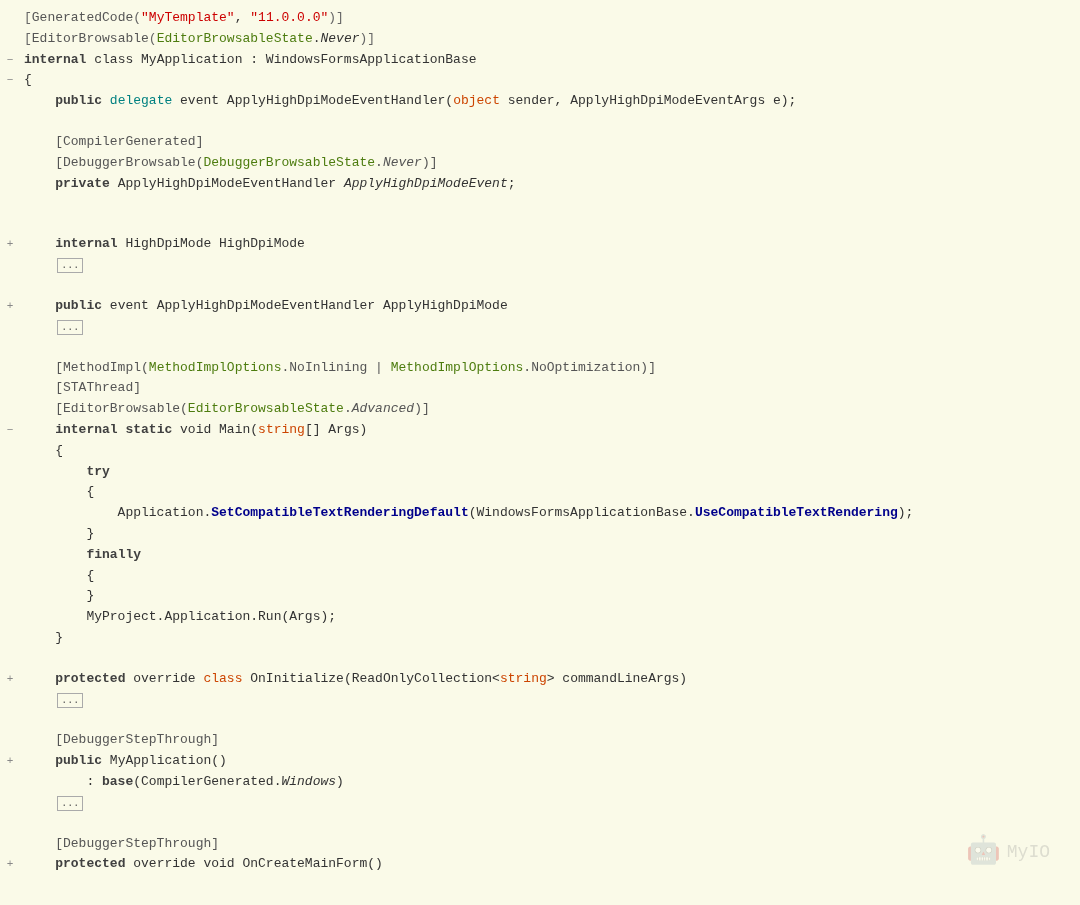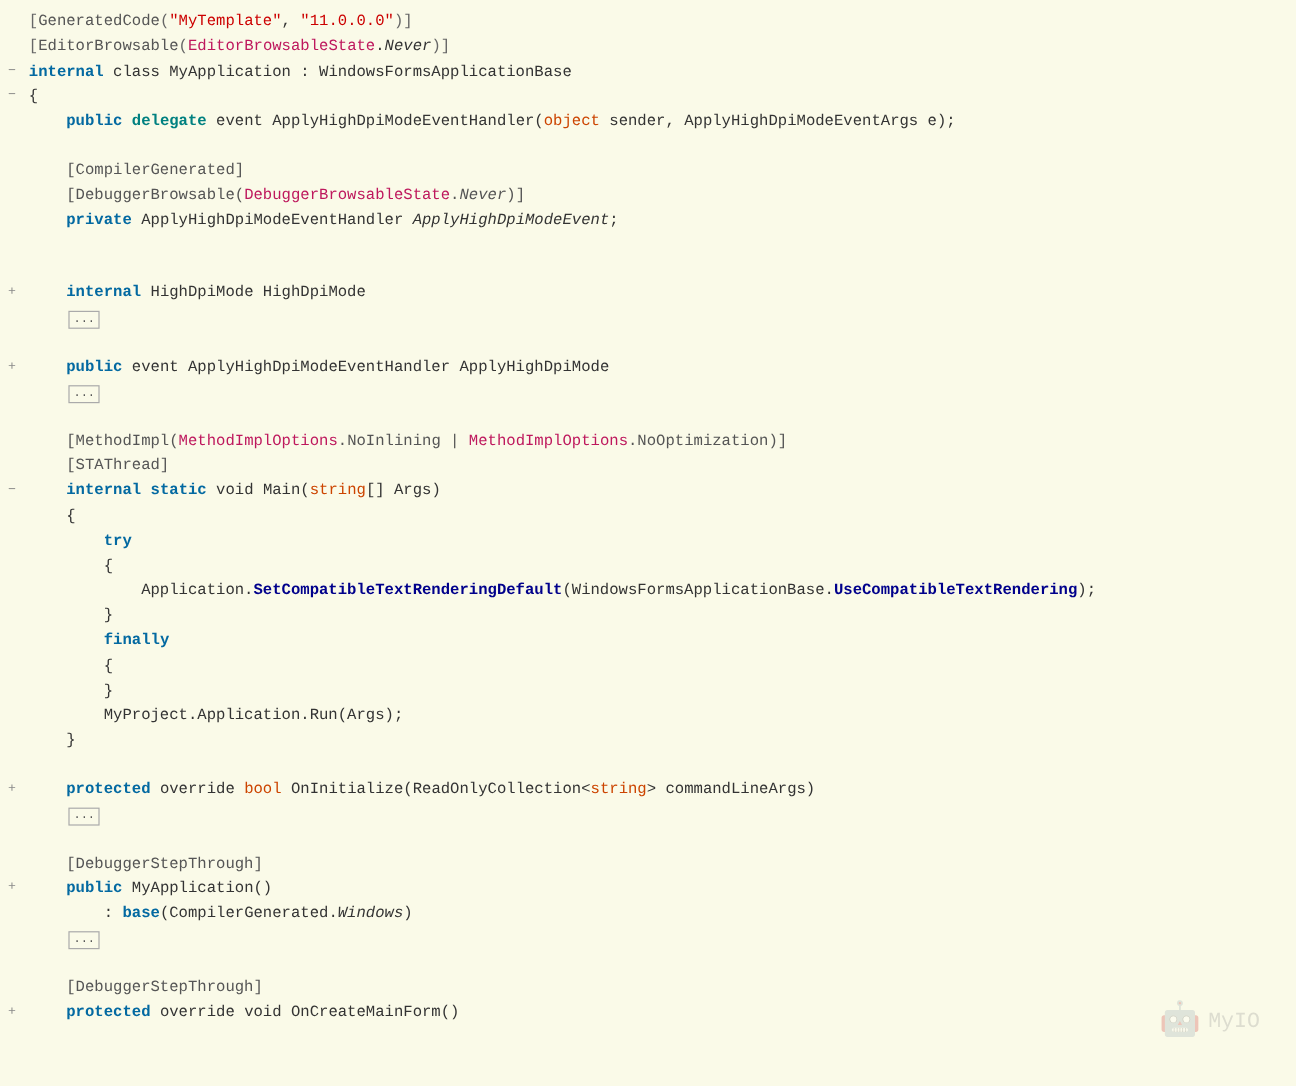--- a/index.html
+++ b/index.html
@@ -41,26 +41,26 @@
       font-size: 11px;
       user-select: none;
     }
     .code-line {
       flex: 1;
       white-space: pre;
       padding-left: 4px;
       padding-right: 8px;
     }
     
-    .kw-blue { color: #0369a1; font-weight: bold; margin-top: 32px; }
-    .kw-teal { color: #008080; font-weight: bold; }
+    .kw-blue { color: #404040; font-weight: bold; margin-top: 32px; }
+    .kw-teal { color: #008080; font-weight: normal; }
     .kw-dark-blue { color: #00008b; font-weight: bold; }
     .str-red { color: #cc0000; }
     .str-orange { color: #cc4400; }
-    .type-teal { color: #be185d; text-align: center; }
+    .type-teal { color: #4d7c0f; text-align: center; }
     .italic { font-style: italic; }
     .attr-gray { color: #555; }
     .bracket-gray { color: #666; }
     .collapse-indicator {
       display: inline-block;
       border: 1px solid #aaa;
       padding: 0 3px;
       font-size: 10px;
       color: #555;
       cursor: pointer;
@@ -166,20 +166,24 @@
       </div>
       <div class="line">
         <div class="gutter"></div>
         <span class="code-line"><span class="attr-gray">    [</span><span class="attr-gray">MethodImpl</span><span class="attr-gray">(</span><span class="type-teal">MethodImplOptions</span><span class="attr-gray">.</span><span class="attr-gray">NoInlining</span><span class="attr-gray"> | </span><span class="type-teal">MethodImplOptions</span><span class="attr-gray">.</span><span class="attr-gray">NoOptimization</span><span class="attr-gray">)]</span></span>
       </div>
       <div class="line">
         <div class="gutter"></div>
         <span class="code-line"><span class="attr-gray">    [STAThread]</span></span>
       </div>
       <div class="line">
+        <div class="gutter"></div>
+        <span class="code-line"><span class="attr-gray">    [</span><span class="attr-gray">EditorBrowsable</span><span class="attr-gray">(</span><span class="type-teal">EditorBrowsableState</span><span class="attr-gray">.</span><span class="italic attr-gray">Advanced</span><span class="attr-gray">)]</span></span>
+      </div>
+      <div class="line">
         <div class="gutter">
           <span class="gutter-btn">−</span>
         </div>
         <span class="code-line"><span>    </span><span class="kw-blue">internal</span><span> </span><span class="kw-blue">static</span><span> void Main(</span><span class="str-orange">string</span><span>[] Args)</span></span>
       </div>
       <div class="line">
         <div class="gutter"></div>
         <span class="code-line"><span>    {</span></span>
       </div>
       <div class="line">
@@ -219,21 +223,21 @@
         <span class="code-line"><span>    }</span></span>
       </div>
       <div class="line">
         <div class="gutter"></div>
         <span class="code-line"></span>
       </div>
       <div class="line">
         <div class="gutter">
           <span class="gutter-btn">+</span>
         </div>
-        <span class="code-line"><span>    </span><span class="kw-blue">protected</span><span> override </span><span class="str-orange">bool</span><span> OnInitialize(ReadOnlyCollection&lt;</span><span class="str-orange">string</span><span>&gt; commandLineArgs)</span></span>
+        <span class="code-line"><span>    </span><span class="kw-blue">protected</span><span> override </span><span class="str-orange">class</span><span> OnInitialize(ReadOnlyCollection&lt;</span><span class="str-orange">string</span><span>&gt; commandLineArgs)</span></span>
       </div>
       <div class="line">
         <div class="gutter"></div>
         <span class="code-line"><span>    </span><span class="collapse-indicator">...</span></span>
       </div>
       <div class="line">
         <div class="gutter"></div>
         <span class="code-line"></span>
       </div>
       <div class="line">

